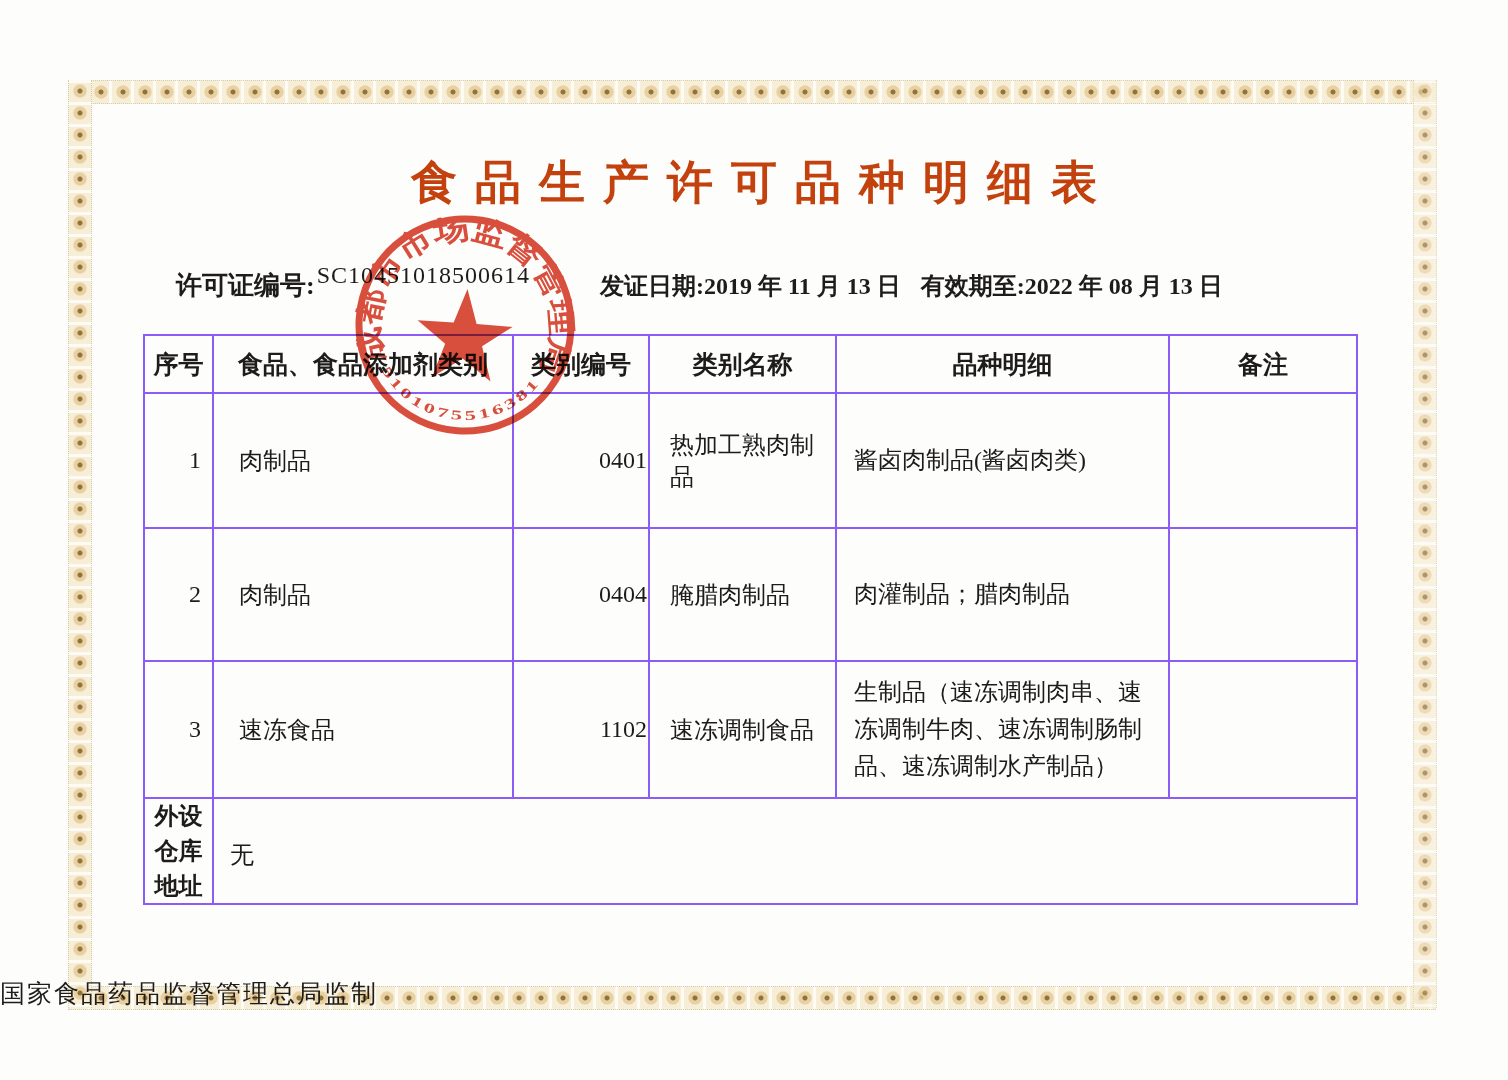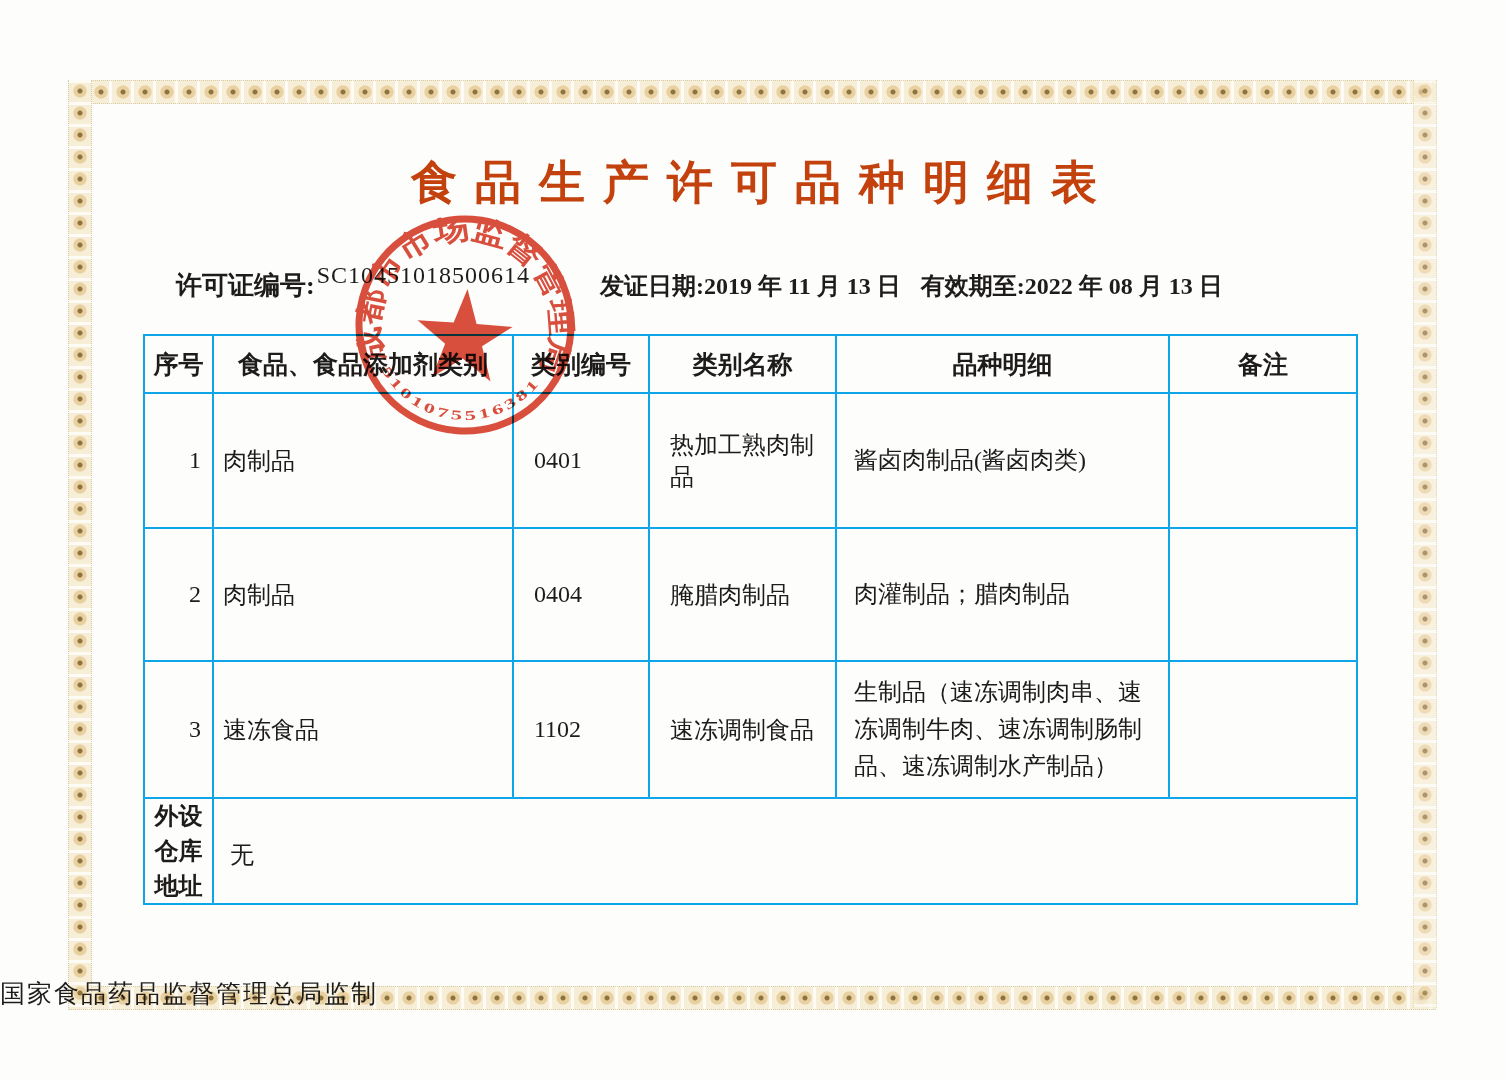--- a/index.html
+++ b/index.html
@@ -35,28 +35,28 @@
   #license-row .lbl{font-weight:bold;font-size:26px}
   #license-row .num{position:relative;top:-11px;letter-spacing:1px;margin-left:2px}
   #license-row .issue{font-weight:bold;margin-left:70px}
   #license-row .valid{font-weight:bold;margin-left:20px}
   
   #license-table{
     position:absolute;left:143px;top:334px;
     border-collapse:collapse;table-layout:fixed;width:1213px;
   }
   #license-table td,#license-table th{
-    border:2px solid #0ea5e9;overflow:hidden;
+    border:2px solid #8b5cf6;overflow:hidden;
   }
   #license-table th{font-size:25px;font-weight:bold;text-align:center;padding:0;height:56px}
   #license-table td{font-size:24px;vertical-align:middle}
   tr.data-row{height:135px}
   td.c-seq{text-align:right;padding-right:11px}
-  td.c-cat{text-align:left;padding-left:9px}
-  td.c-code{text-align:left;padding-left:20px}
+  td.c-cat{text-align:left;padding-left:25px}
+  td.c-code{text-align:right;padding-left:20px}
   td.c-name{text-align:left;padding-left:20px}
   td.c-detail{text-align:left;padding:8px 17px;font-size:23px;line-height:1.55}
   tr.warehouse-row{height:96px}
   td.c-wlabel{
     font-weight:bold;font-size:26px;text-align:center;
     padding:0 2px;word-break:break-all;line-height:1.45;
   }
   td.c-wvalue{vertical-align:top;text-align:left;padding:8px 0 0 16px}
   
   #stamp{

